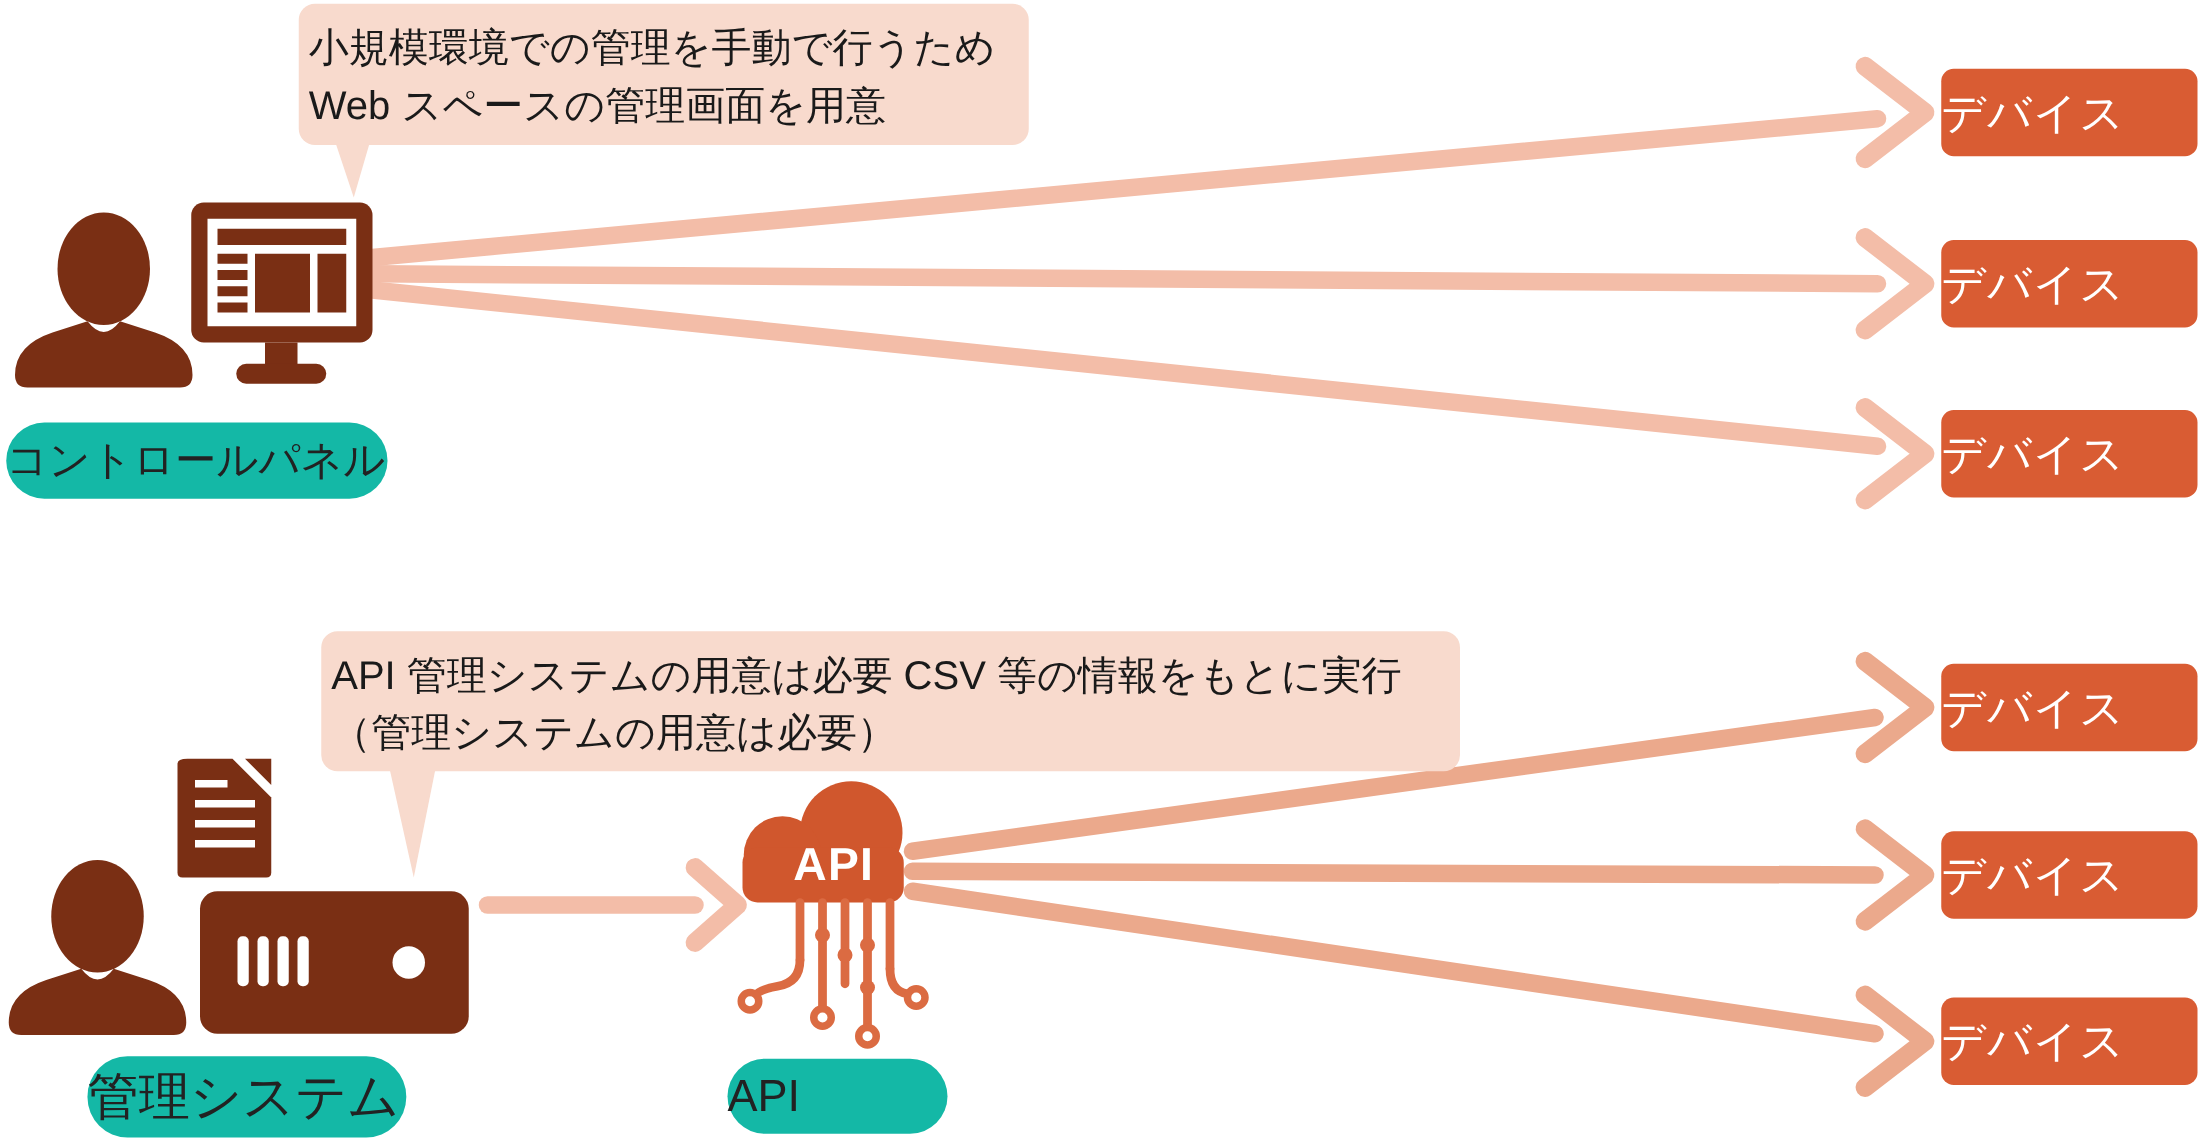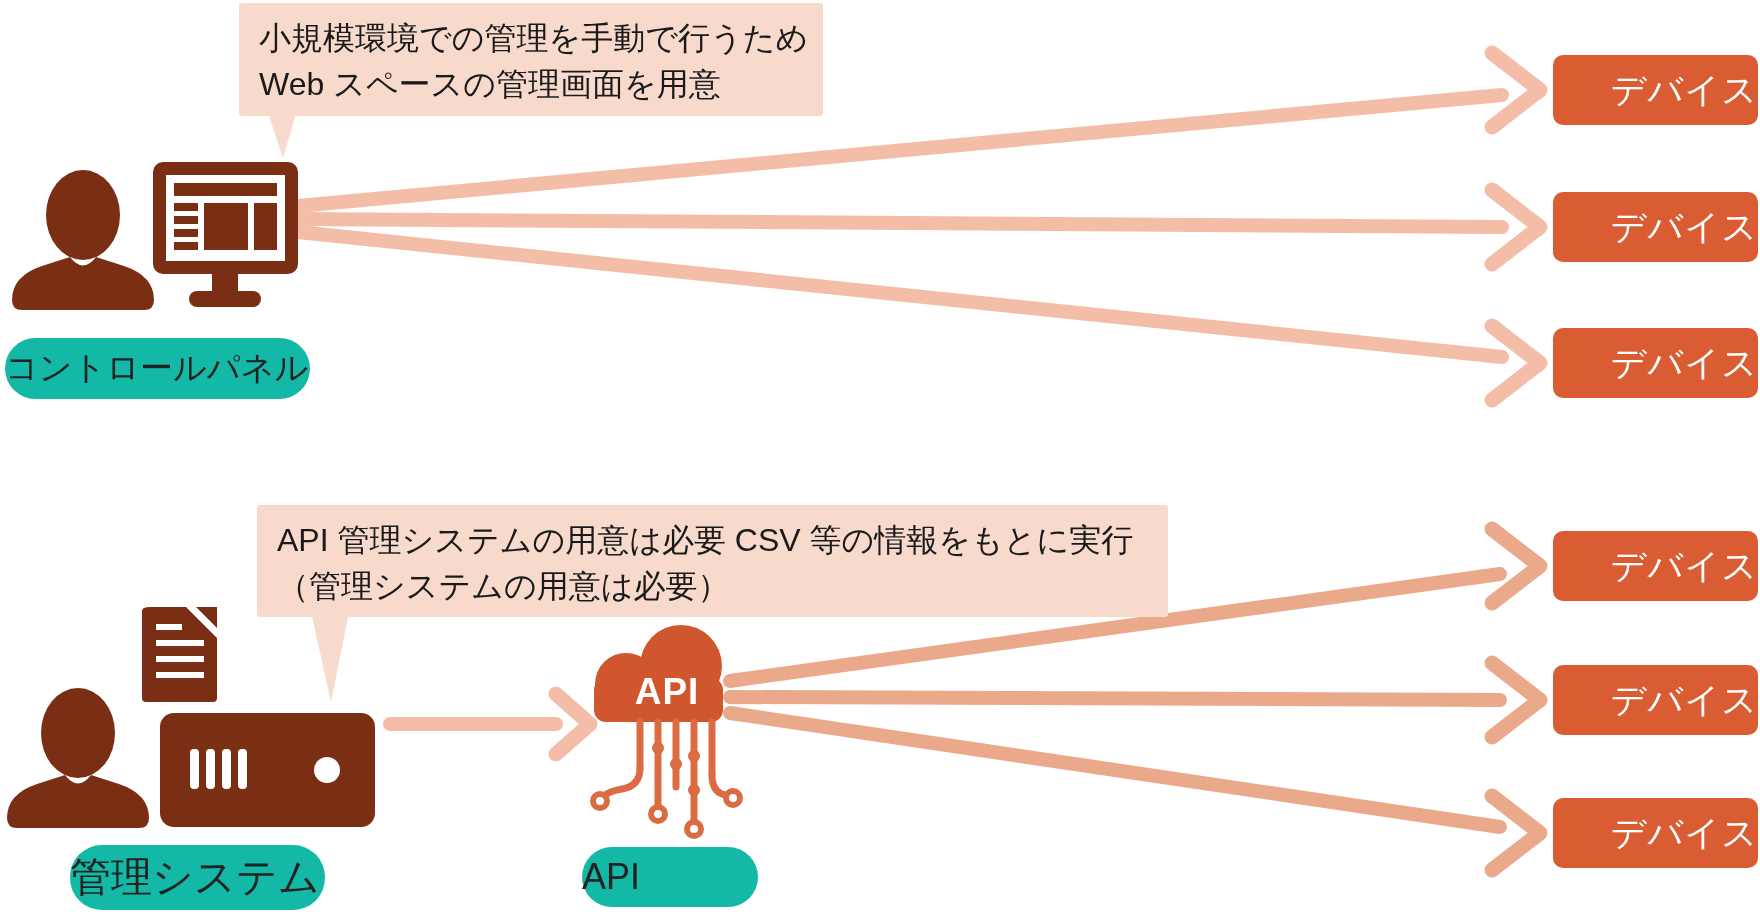--- a/index.html
+++ b/index.html
@@ -2,37 +2,37 @@
 <html><head>
 <meta charset="utf-8">
 <style>
   html,body{margin:0;padding:0;background:#ffffff;}
   .stage{
     position:relative;width:1760px;height:916px;background:#ffffff;overflow:hidden;
     font-family:"Liberation Sans","DejaVu Sans",sans-serif;color:#1f1f1f;
   }
   .layer{position:absolute;left:0;top:0;width:1760px;height:916px;}
   .bubble{
-    position:absolute;background:#F8DACD;border-radius:3px;
+    position:absolute;background:#F8DACD;border-radius:13px;
     font-size:32px;line-height:46px;color:#1a1a1a;
-    padding:12px 0 0 20px;box-sizing:border-box;white-space:nowrap;
+    padding:12px 0 0 8px;box-sizing:border-box;white-space:nowrap;
   }
   .bubble1{left:239px;top:3px;width:584px;height:113px;}
   .bubble2{left:257px;top:505px;width:911px;height:112px;}
   .pill{
     position:absolute;background:#14b8a6;border-radius:32px;
     display:flex;align-items:center;justify-content:flex-start;
     font-size:33px;color:#222222;white-space:nowrap;
   }
   .pill-control{left:5px;top:338px;width:305px;height:61px;}
   .pill-kanri{left:70px;top:845px;width:255px;height:65px;font-size:41px;}
   .pill-api{left:582px;top:847px;width:176px;height:60px;font-size:36px;}
   .device{
     position:absolute;left:1553px;width:205px;height:70px;background:#D95C33;
-    border-radius:10px;display:flex;align-items:center;justify-content:flex-end;
+    border-radius:10px;display:flex;align-items:center;justify-content:flex-start;
     color:#ffffff;font-size:35px;letter-spacing:1px;white-space:nowrap;
   }
   .dev1{top:55px;}  .dev2{top:192px;} .dev3{top:328px;}
   .dev4{top:531px;} .dev5{top:665px;} .dev6{top:798px;}
   .cloud-text{font-weight:bold;font-size:37px;fill:#ffffff;letter-spacing:1px;
     font-family:"Liberation Sans","DejaVu Sans",sans-serif;}
 </style>
 </head>
 <body>
 

